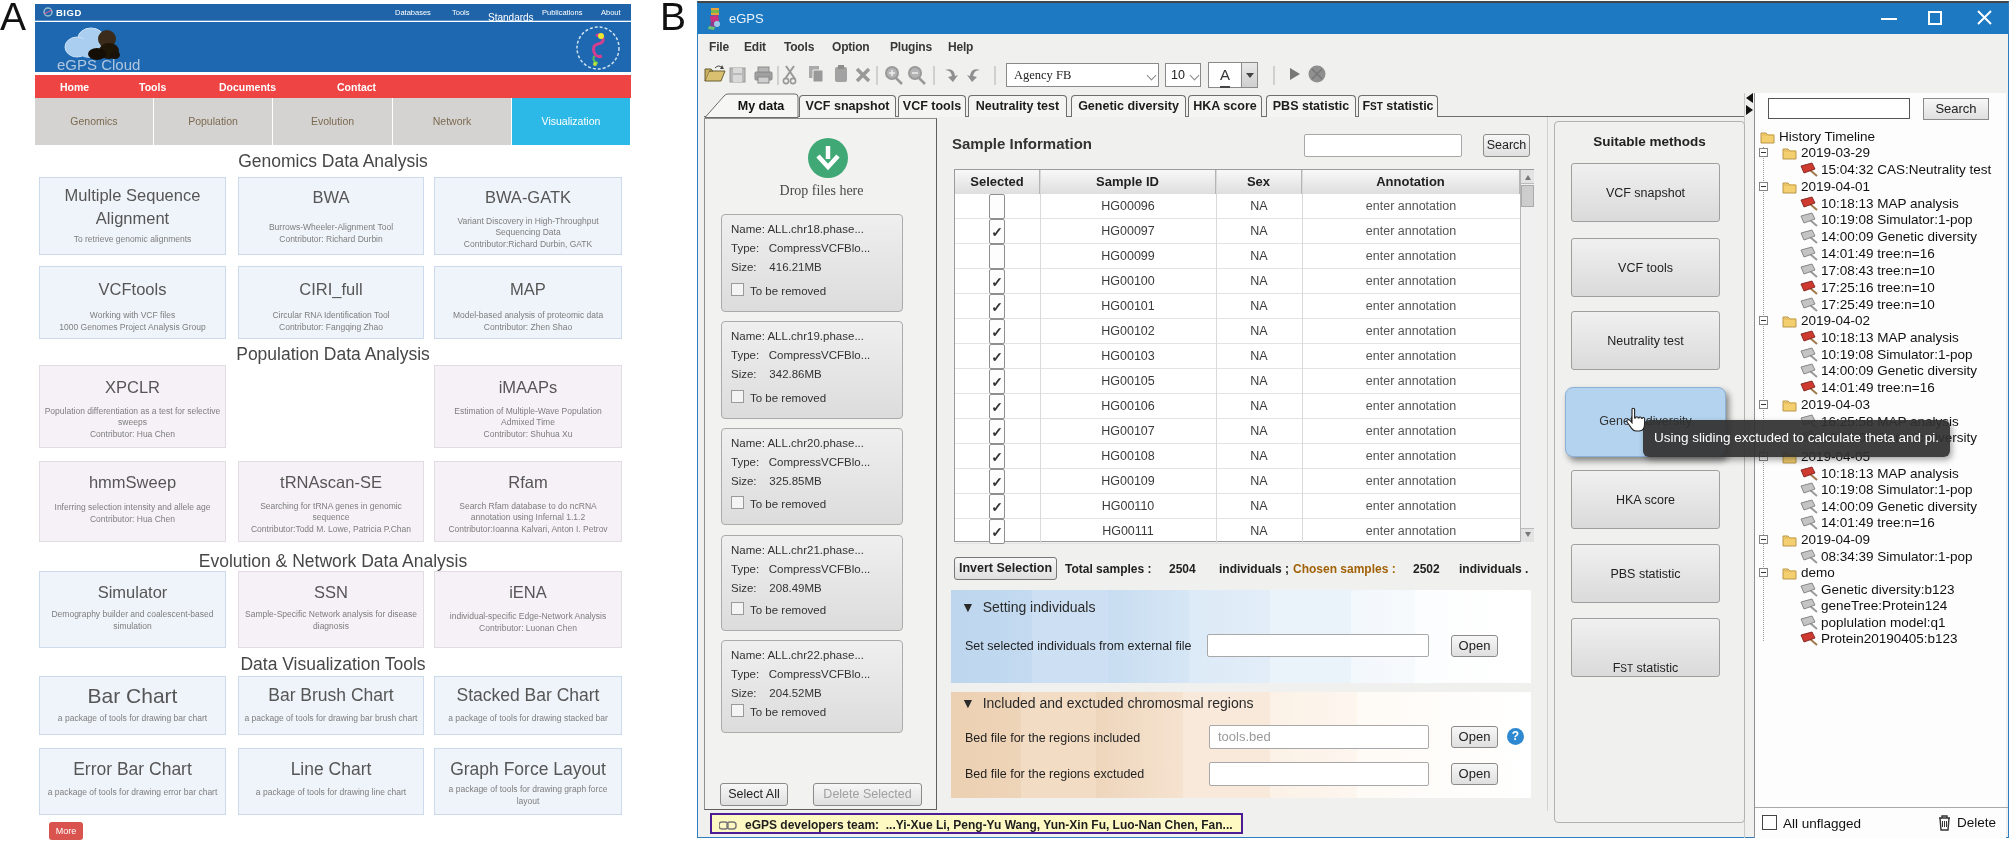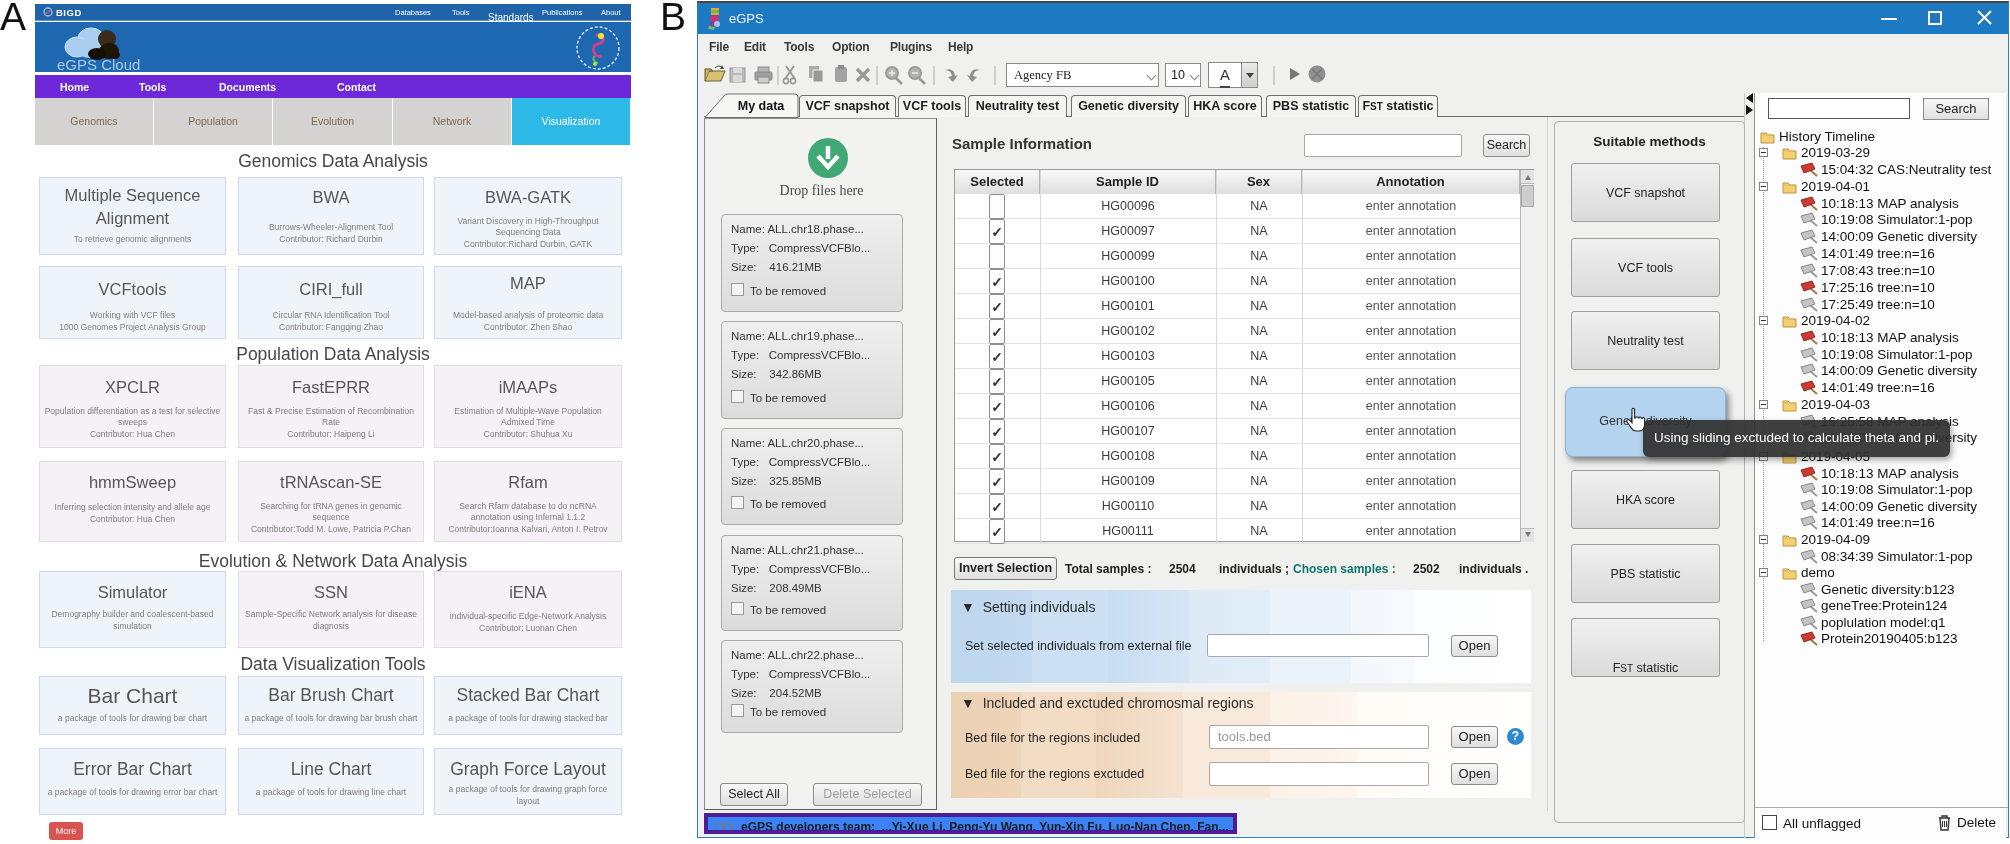--- a/index.html
+++ b/index.html
@@ -3,21 +3,21 @@
 <style>
 *{margin:0;padding:0;box-sizing:border-box}
 html,body{width:2010px;height:844px;background:#fff;font-family:"Liberation Sans",sans-serif;overflow:hidden}
 #page{position:relative;width:2010px;height:844px}
 .ab{position:absolute}
 .lbl{position:absolute;font-size:39px;color:#111;font-family:"Liberation Sans",sans-serif;line-height:1}
 
 #pa{position:absolute;left:35px;top:4px;width:596px;height:837px;font-family:"Liberation Sans",sans-serif}
 #pa .topbar{position:absolute;left:0;top:0;width:596px;height:17px;background:#1f64a8;border-bottom:1px solid #5d93c6}
 #pa .hdr{position:absolute;left:0;top:18px;width:596px;height:52px;background:#1e68b1;border-bottom:2px solid #fff}
-#pa .nav{position:absolute;left:0;top:71px;width:596px;height:23px;background:#6d28d9}
+#pa .nav{position:absolute;left:0;top:71px;width:596px;height:23px;background:#ef4444}
 #pa .nav span{position:absolute;top:6px;color:#fff;font-weight:bold;font-size:10.5px}
 #pa .tabs{position:absolute;left:0;top:94px;width:596px;height:47px}
 #pa .tab{position:absolute;top:0;height:47px;background:#d5d3d1;color:#7b6a51;font-size:10.5px;text-align:center;line-height:47px;border-right:1px solid #fff}
 #pa .tab.sel{background:#2db9e7;color:#fff}
 #pa h2{position:absolute;width:596px;text-align:center;font-size:17.5px;font-weight:normal;color:#474747}
 .card{position:absolute;text-align:center;overflow:hidden}
 .cb{background:#eff4fa;border:1px solid #ccdaeb}
 .cp{background:#f6f1f6;border:1px solid #e3dbe3}
 .card .t{font-size:16.5px;color:#565656;line-height:23px}
 .card .s{position:absolute;left:-10px;right:-10px;font-size:8.5px;color:#7d7d7d;line-height:11.5px;text-align:center;white-space:nowrap}
@@ -46,21 +46,21 @@
 .trow div{position:absolute;top:0;height:25px;line-height:25px;text-align:center}
 .tcb{position:absolute;top:4px;width:16px;height:16px;background:#fdfdfd;border:1px solid #8f8f8f;border-radius:2px;font-size:14px;line-height:15px;text-align:center;color:#333;font-weight:bold}
 .vline{position:absolute;top:0;width:1px;height:373px;background:#d9d9d9}
 
 #bluep{position:absolute;left:253px;top:587px;width:580px;height:93px;background:linear-gradient(90deg,#bdd6ee 0%,#c3daf0 14%,#cde0f3 14%,#cde0f3 27%,#c8ddf1 27%,#d6e6f5 41%,#dceaf7 41%,#e2edf8 55%,#eaf2fa 55%,#eaf2fa 69%,#f2f7fc 69%,#f7fafd 80%,#fcfdfe 80%,#fff 100%)}
 #orgp{position:absolute;left:253px;top:689px;width:580px;height:106px;background:linear-gradient(90deg,#ecd0b2 0%,#eed4b8 12%,#f2dcc4 12%,#f2dcc4 25%,#eed6bc 25%,#f5e2cf 40%,#f8e9da 40%,#f8e9da 55%,#fbf1e6 55%,#fdf6ef 70%,#fefaf5 70%,#fff 100%)}
 .ptitle{position:absolute;font-size:14px;color:#2a2a2a}
 .plabel{position:absolute;font-size:12.5px;color:#1f1f1f}
 .pinput{position:absolute;background:#fff;border:1px solid #a8a8a8;border-radius:2px;font-size:13px;color:#999;padding-left:8px}
 
-#sbar{position:absolute;left:6px;top:810px;width:533px;height:21px;background:#3b82f6;border:4px solid #4c1d95;font-size:12px;font-weight:bold;color:#1e1e1e;overflow:hidden}
+#sbar{position:absolute;left:12px;top:810px;width:533px;height:21px;background:#fef9c3;border:2px solid #4c1d95;font-size:12px;font-weight:bold;color:#1e1e1e;overflow:hidden}
 
 #mpanel{position:absolute;left:856px;top:118px;width:191px;height:702px;border:1px solid #b2b2b2;border-radius:4px}
 .mbtn{position:absolute;left:16px;width:149px;height:59px;background:linear-gradient(#f0f0f0,#dadada);border:1px solid #9f9f9f;border-radius:3px;font-size:12.5px;color:#222;text-align:center}
 .mbtn span{display:inline-block;margin-top:22px}
 
 #tree{position:absolute;left:1056px;top:90px;width:252px;height:745px;background:#fdfdfd;border-left:1px solid #909090}
 .titem{position:absolute;font-size:13.5px;color:#111;white-space:nowrap}
 .texp{position:absolute;width:9px;height:9px;background:#fff;border:1px solid #848484}
 .texp:after{content:"";position:absolute;left:1px;top:3px;width:5px;height:1px;background:#333}
 .tooltip{position:absolute;left:945px;top:417px;width:307px;height:37px;background:rgba(48,48,48,.93);border-radius:6px;color:#fff;font-size:13.5px;text-align:center;line-height:36px;z-index:50;box-shadow:2px 3px 6px rgba(0,0,0,.35)}
@@ -133,30 +133,26 @@
       </div>
 <div class="card cb" style="left:4px;top:262px;width:187px;height:73px">
         <div class="t" style="padding-top:11px;">VCFtools</div>
         <div class="s" style="bottom:5px">Working with VCF files<br>1000 Genomes Project Analysis Group</div>
       </div>
 <div class="card cb" style="left:203px;top:262px;width:186px;height:73px">
         <div class="t" style="padding-top:11px;">CIRI_full</div>
         <div class="s" style="bottom:5px">Circular RNA Identification Tool<br>Contributor: Fangqing Zhao</div>
       </div>
 <div class="card cb" style="left:399px;top:262px;width:188px;height:73px">
-        <div class="t" style="padding-top:5px;">MAP</div>
+        <div class="t" style="padding-top:11px;">MAP</div>
         <div class="s" style="bottom:5px">Model-based analysis of proteomic data<br>Contributor: Zhen Shao</div>
       </div>
 <div class="card cp" style="left:4px;top:361px;width:187px;height:83px">
         <div class="t" style="padding-top:10px;">XPCLR</div>
         <div class="s" style="bottom:7px">Population differentiation as a test for selective<br>sweeps<br>Contributor: Hua Chen</div>
-      </div>
-<div class="card cp" style="left:203px;top:361px;width:186px;height:83px">
-        <div class="t" style="padding-top:10px;">FastEPRR</div>
-        <div class="s" style="bottom:7px">Fast &amp; Precise Estimation of Recombination<br>Rate<br>Contributor: Haipeng Li</div>
       </div>
 <div class="card cp" style="left:399px;top:361px;width:188px;height:83px">
         <div class="t" style="padding-top:10px;">iMAAPs</div>
         <div class="s" style="bottom:7px">Estimation of Multiple-Wave Population<br>Admixed Time<br>Contributor: Shuhua Xu</div>
       </div>
 <div class="card cp" style="left:4px;top:457px;width:187px;height:81px">
         <div class="t" style="padding-top:9px;">hmmSweep</div>
         <div class="s" style="bottom:16px">Inferring selection intensity and allele age<br>Contributor: Hua Chen</div>
       </div>
 <div class="card cp" style="left:203px;top:457px;width:186px;height:81px">
@@ -444,21 +440,21 @@
           <div style="position:absolute;top:1px;left:4px;width:0;height:0;border-left:3px solid transparent;border-right:3px solid transparent;border-bottom:5px solid #777;margin-top:4px"></div>
           <div style="position:absolute;top:15px;width:13px;height:22px;background:#cdcdcd;border:1px solid #aaa"></div>
           <div style="position:absolute;bottom:0;width:13px;height:14px;background:#e3e3e3;border-top:1px solid #bbb"></div>
           <div style="position:absolute;bottom:5px;left:4px;width:0;height:0;border-left:3px solid transparent;border-right:3px solid transparent;border-top:5px solid #777"></div>
         </div>
 </div>
 <div class="btn" style="left:256px;top:554px;width:103px;height:23px;font-size:12.5px;font-weight:bold;line-height:21px;border-color:#777">Invert Selection</div>
 <div class="ab" style="left:367px;top:559px;font-size:12px;font-weight:bold;color:#222">Total samples :</div>
 <div class="ab" style="left:471px;top:559px;font-size:12px;font-weight:bold;color:#222">2504</div>
 <div class="ab" style="left:521px;top:559px;font-size:12px;font-weight:bold;color:#222">individuals ;</div>
-<div class="ab" style="left:595px;top:559px;font-size:12px;font-weight:bold;color:#0f766e">Chosen samples :</div>
+<div class="ab" style="left:595px;top:559px;font-size:12px;font-weight:bold;color:#a16207">Chosen samples :</div>
 <div class="ab" style="left:715px;top:559px;font-size:12px;font-weight:bold;color:#222">2502</div>
 <div class="ab" style="left:761px;top:559px;font-size:12px;font-weight:bold;color:#222">individuals .</div>
 <div id="bluep">
 <div class="ptitle" style="left:10px;top:9px">▼&nbsp; Setting individuals</div>
 <div class="plabel" style="left:14px;top:49px">Set selected individuals from external file</div>
 <div class="pinput" style="left:256px;top:44px;width:222px;height:23px"></div>
 <div class="btn" style="left:500px;top:45px;width:47px;height:22px;font-size:13px;line-height:20px">Open</div>
 </div>
 <div id="orgp">
 <div class="ptitle" style="left:10px;top:3px">▼&nbsp; Included and exctuded chromosmal regions</div>

